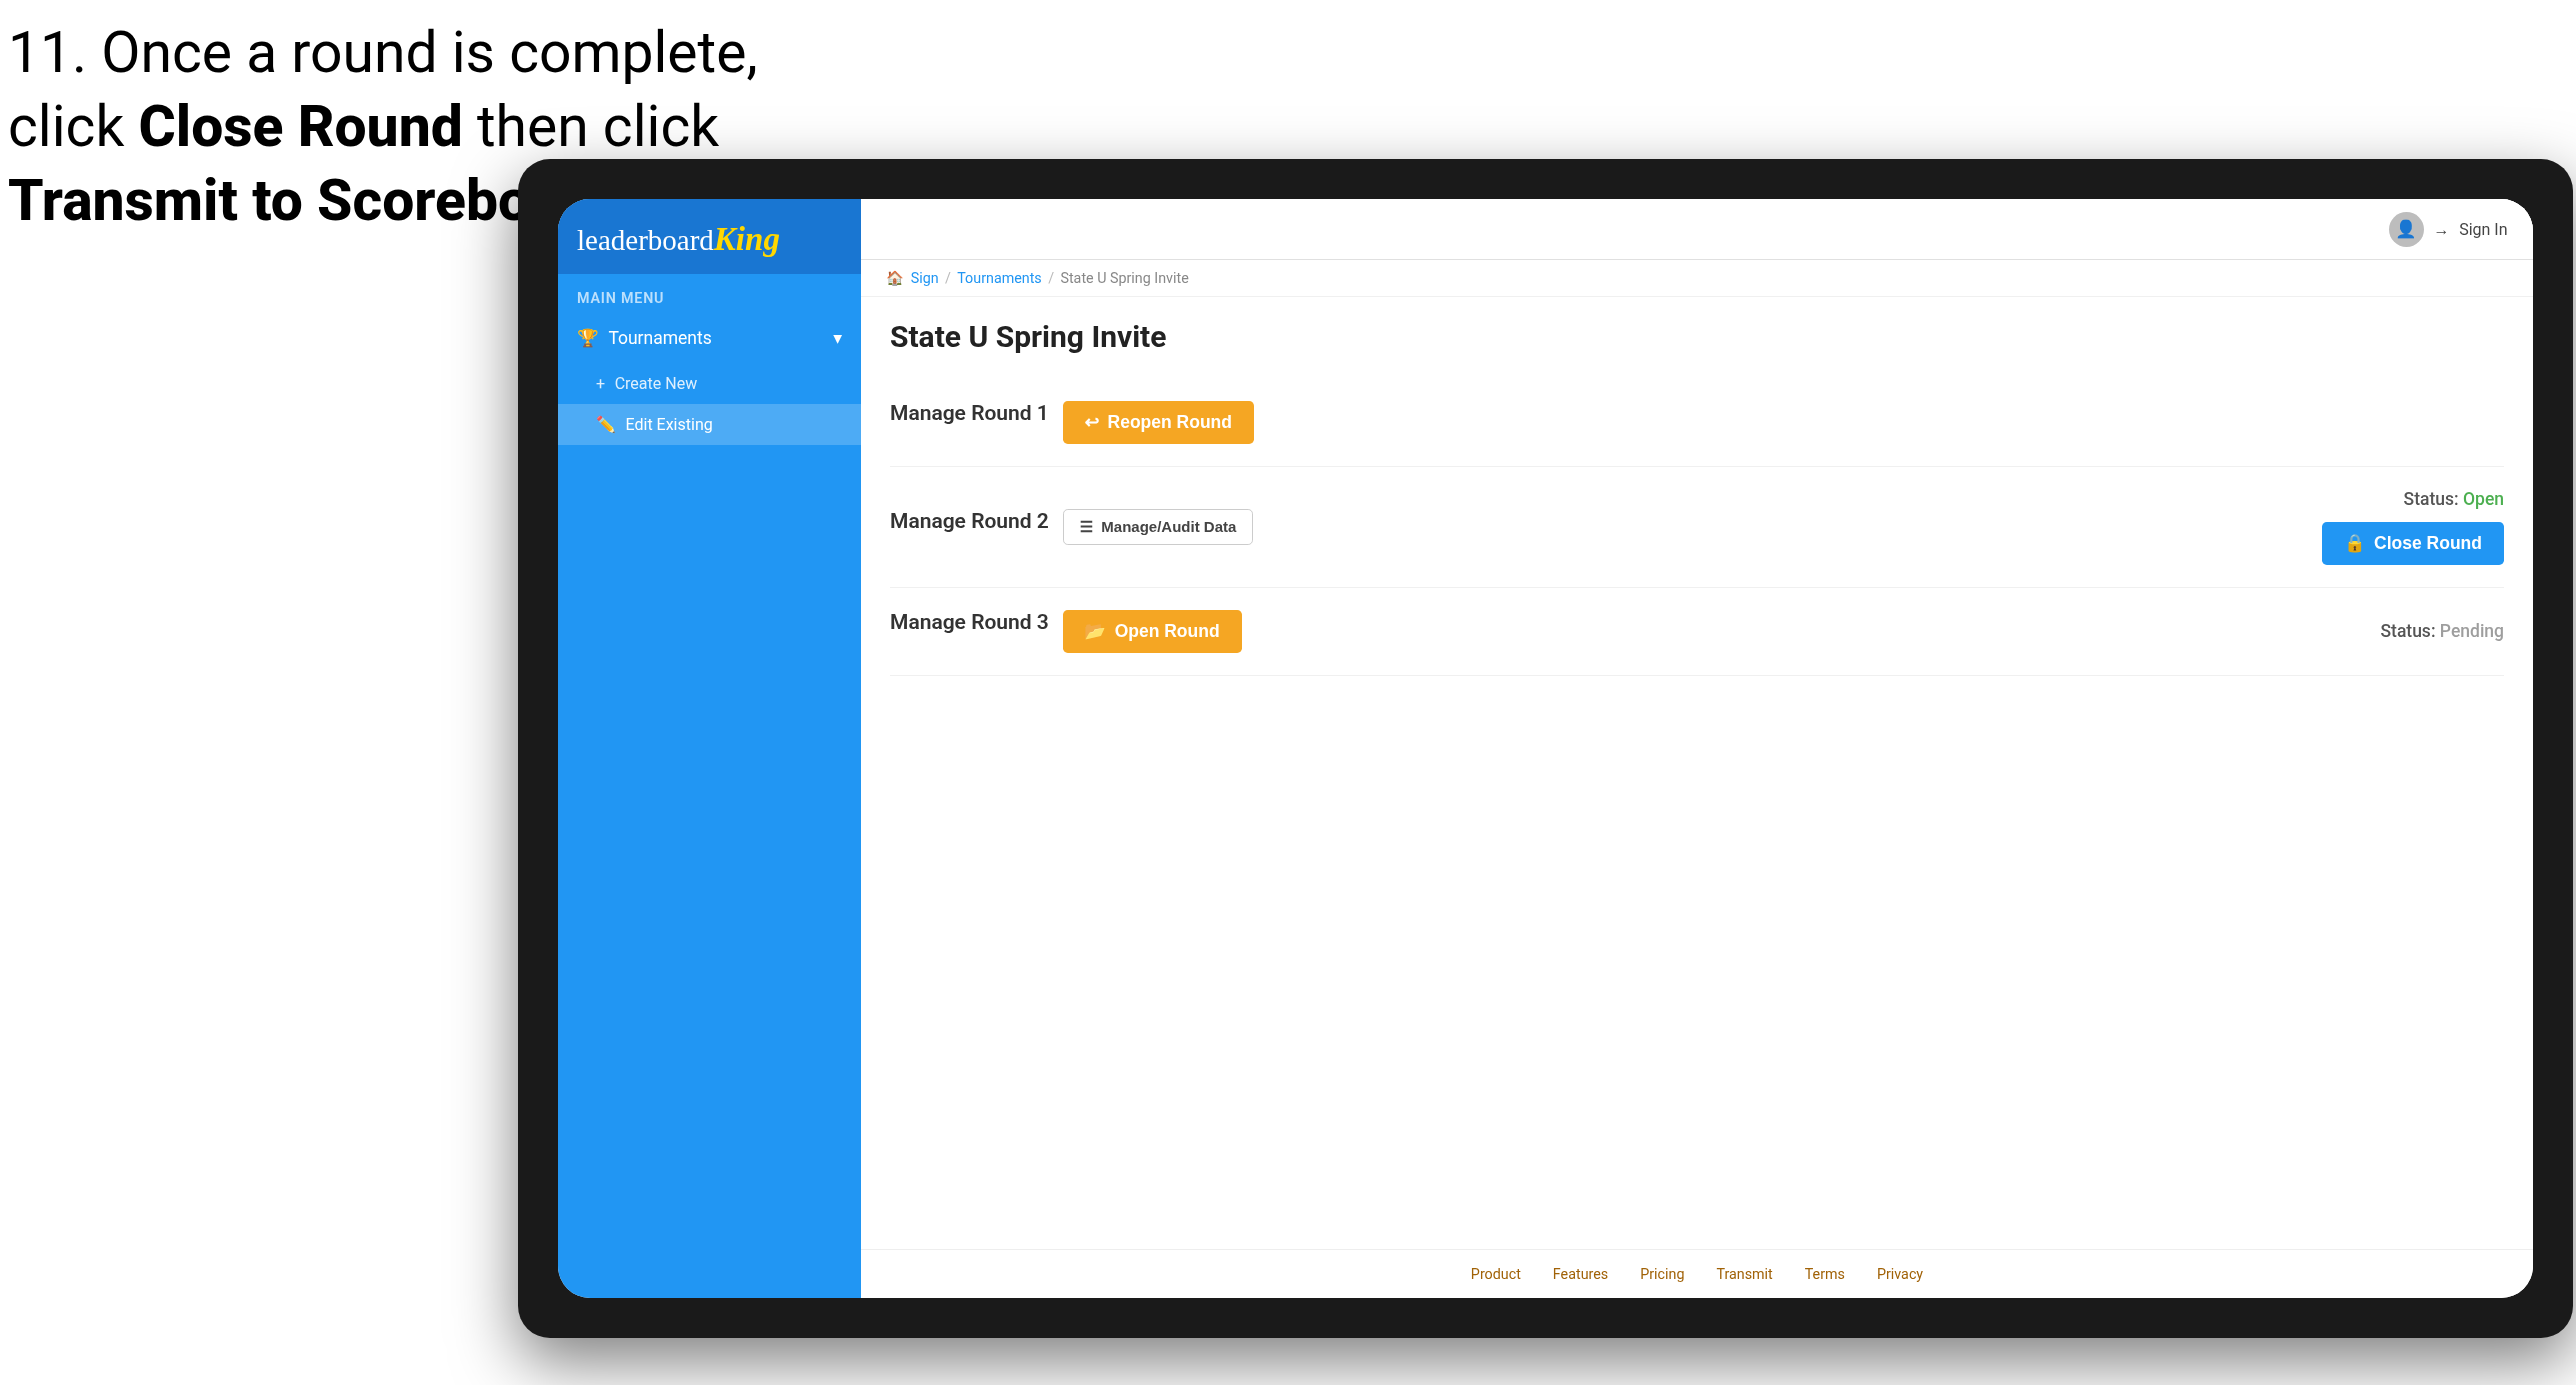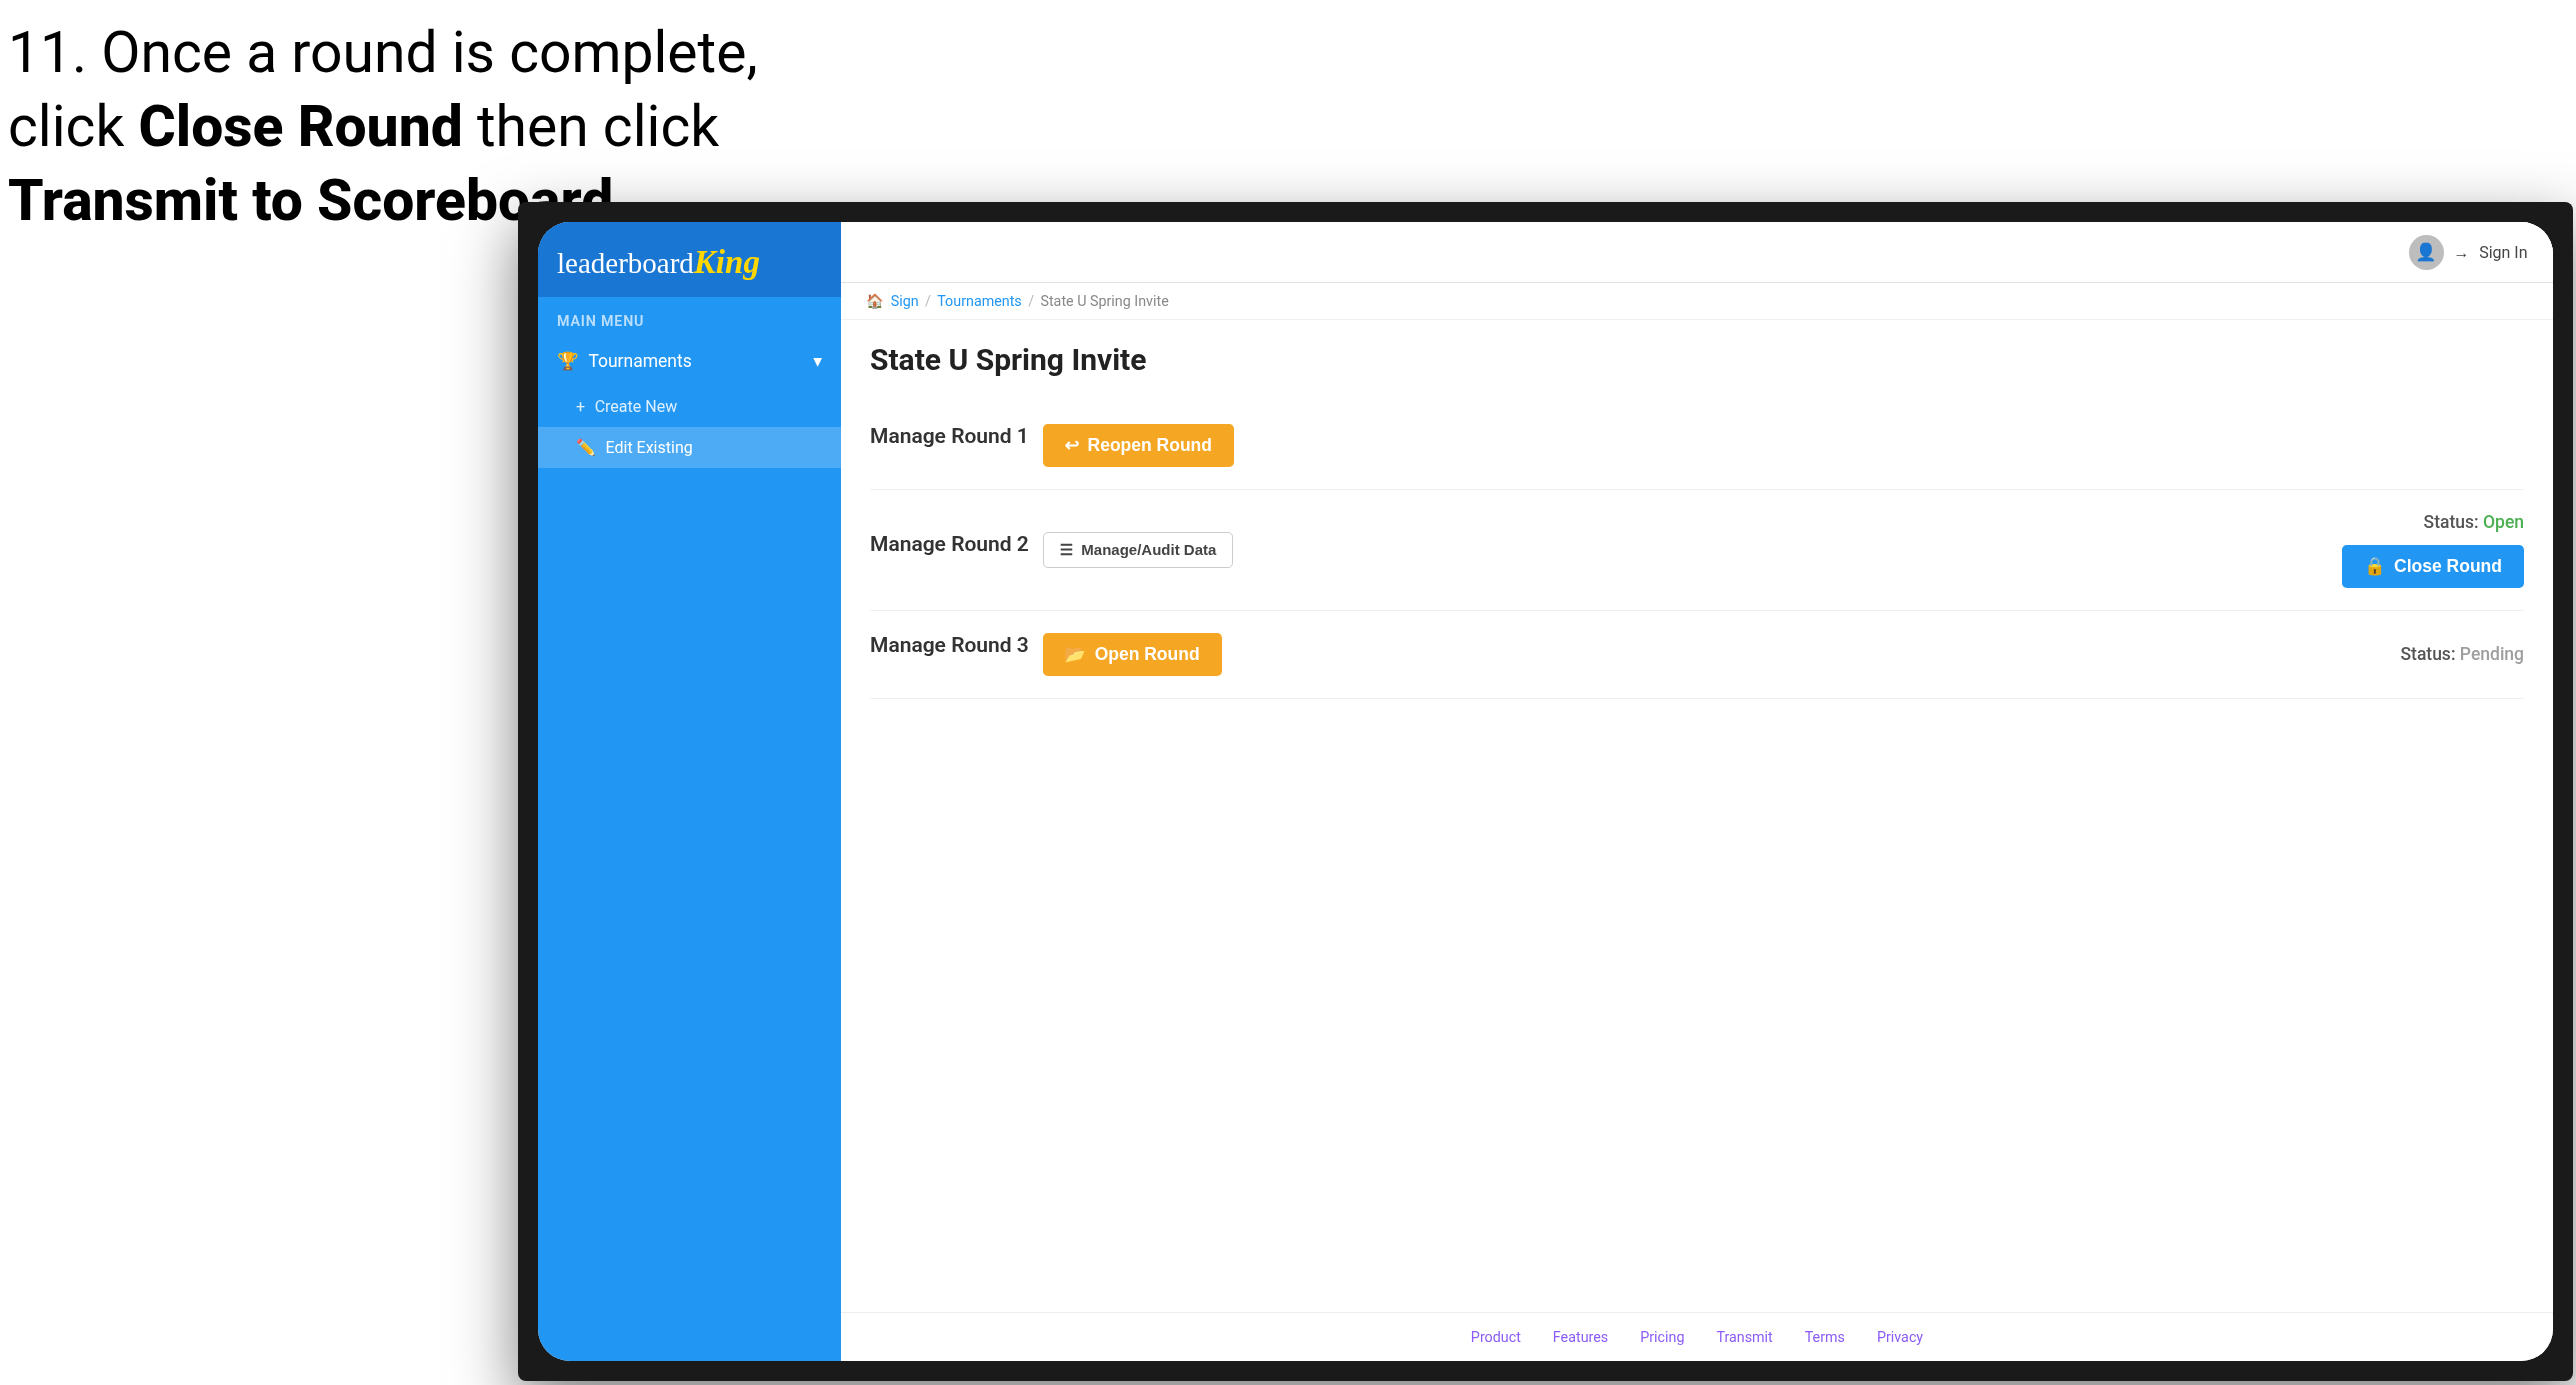--- a/index.html
+++ b/index.html
@@ -37,24 +37,23 @@
     }
 
     
     .tablet {
       position: absolute;
       top: 159px;
       left: 518px;
       width: 2055px;
       height: 1179px;
       background: #1a1a1a;
-      border-radius: 8px;
-      padding: 20px;
+      border-radius: 32px;
+      padding: 40px;
       box-shadow: 0 24px 64px rgba(0,0,0,0.5);
-      margin-top: 43px;
     }
 
     .tablet-screen {
       width: 100%;
       height: 100%;
       background: #f0f0f0;
       border-radius: 32px;
       overflow: hidden;
       display: flex;
       flex-direction: column;
@@ -282,21 +281,21 @@
       display: flex;
       justify-content: center;
       gap: 32px;
       padding: 16px;
       border-top: 0.8px solid #eee;
       font-size: 14.3px;
       color: #999;
     }
 
     .footer a {
-      color: #8b5cf6;
+      color: #a16207;
       text-decoration: none;
     }
   </style>
 </head>
 <body>
 
 <div class="instruction-text">
   <span>11. Once a round is complete,</span><br>
   <span>click </span><strong>Close Round</strong><span> then click</span><br>
   <strong>Transmit to Scoreboard.</strong>

